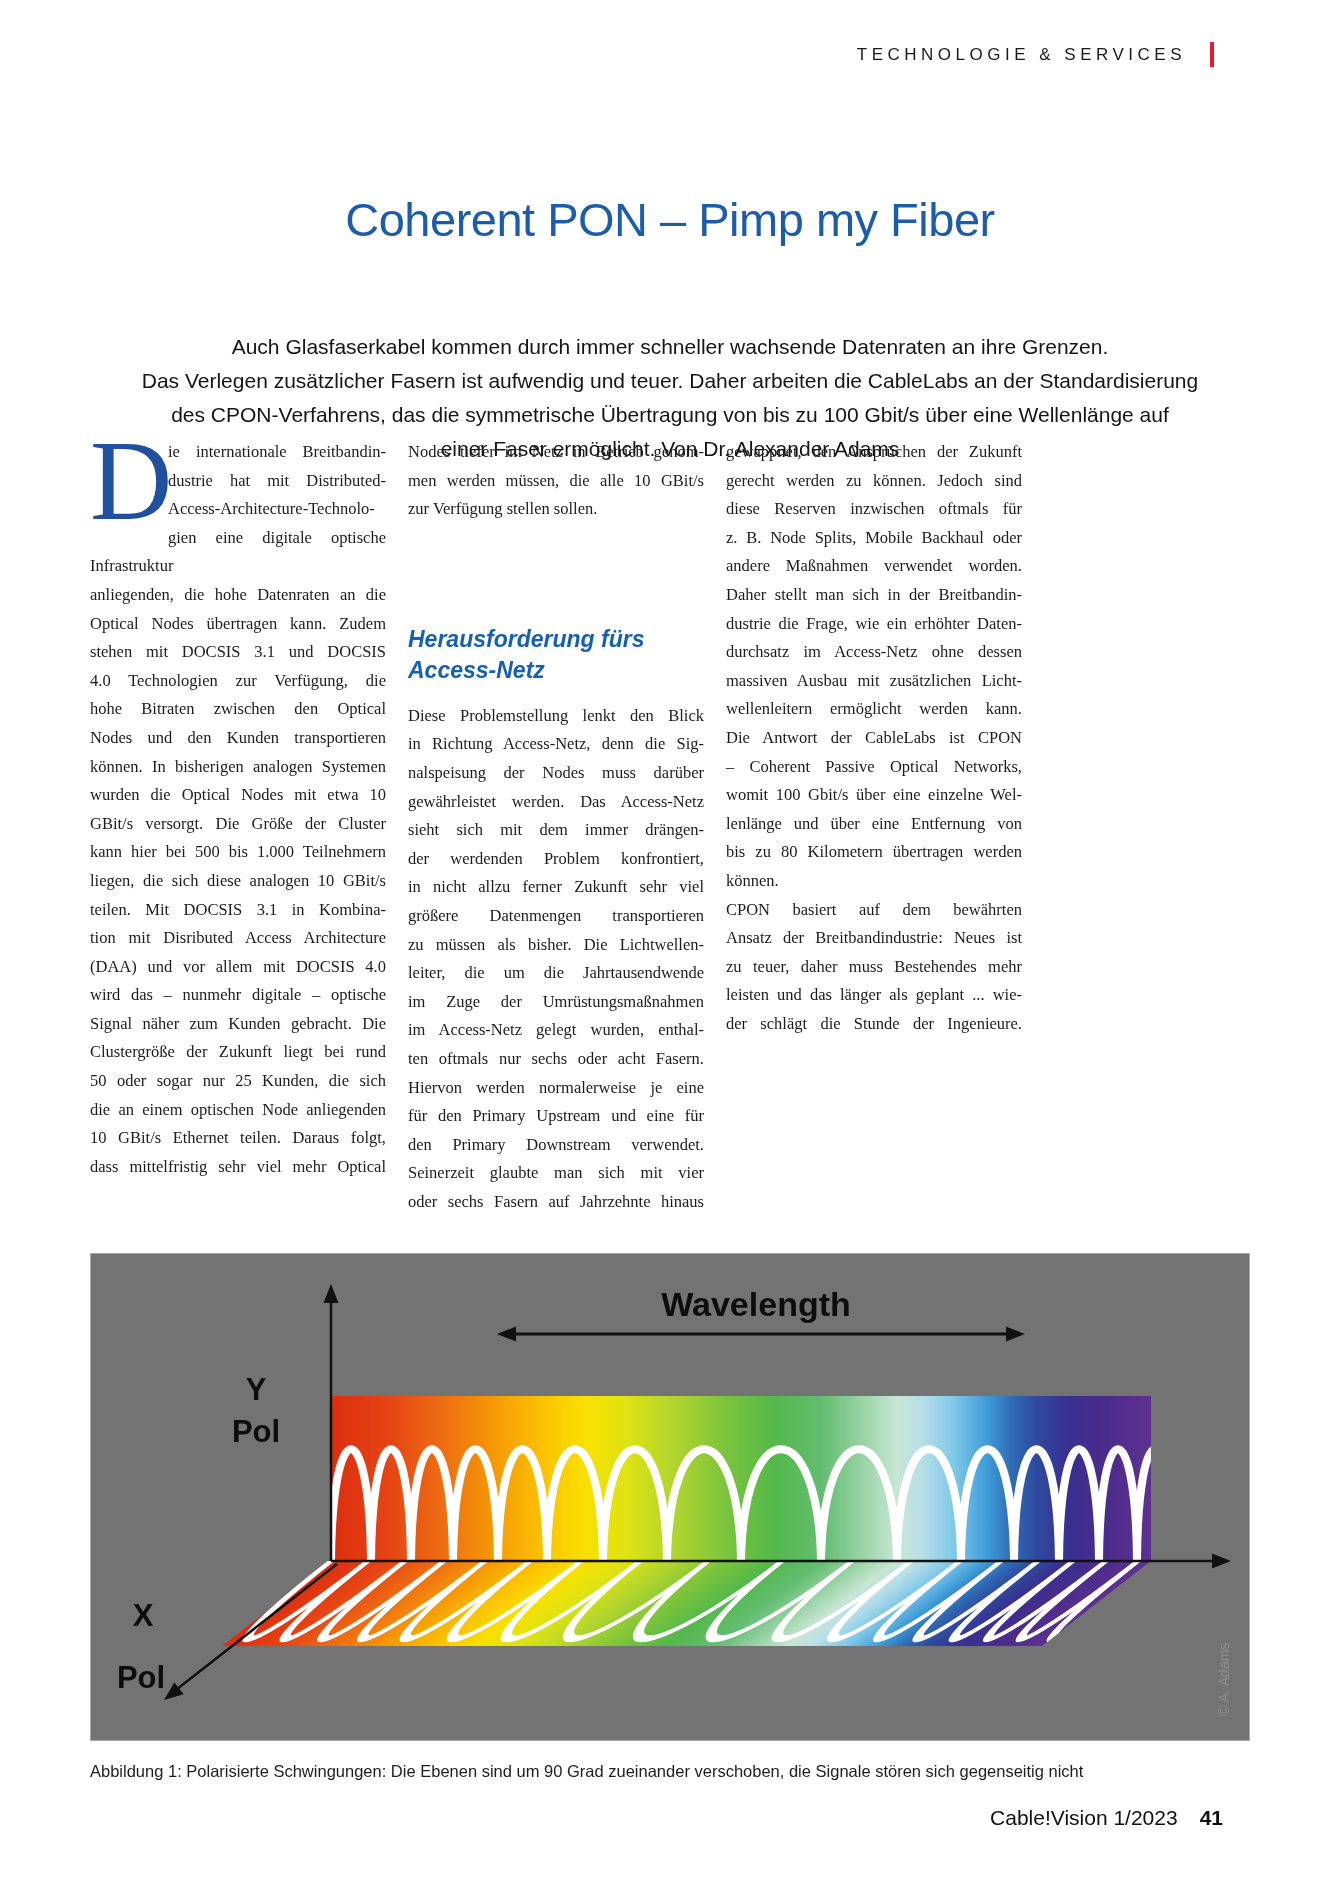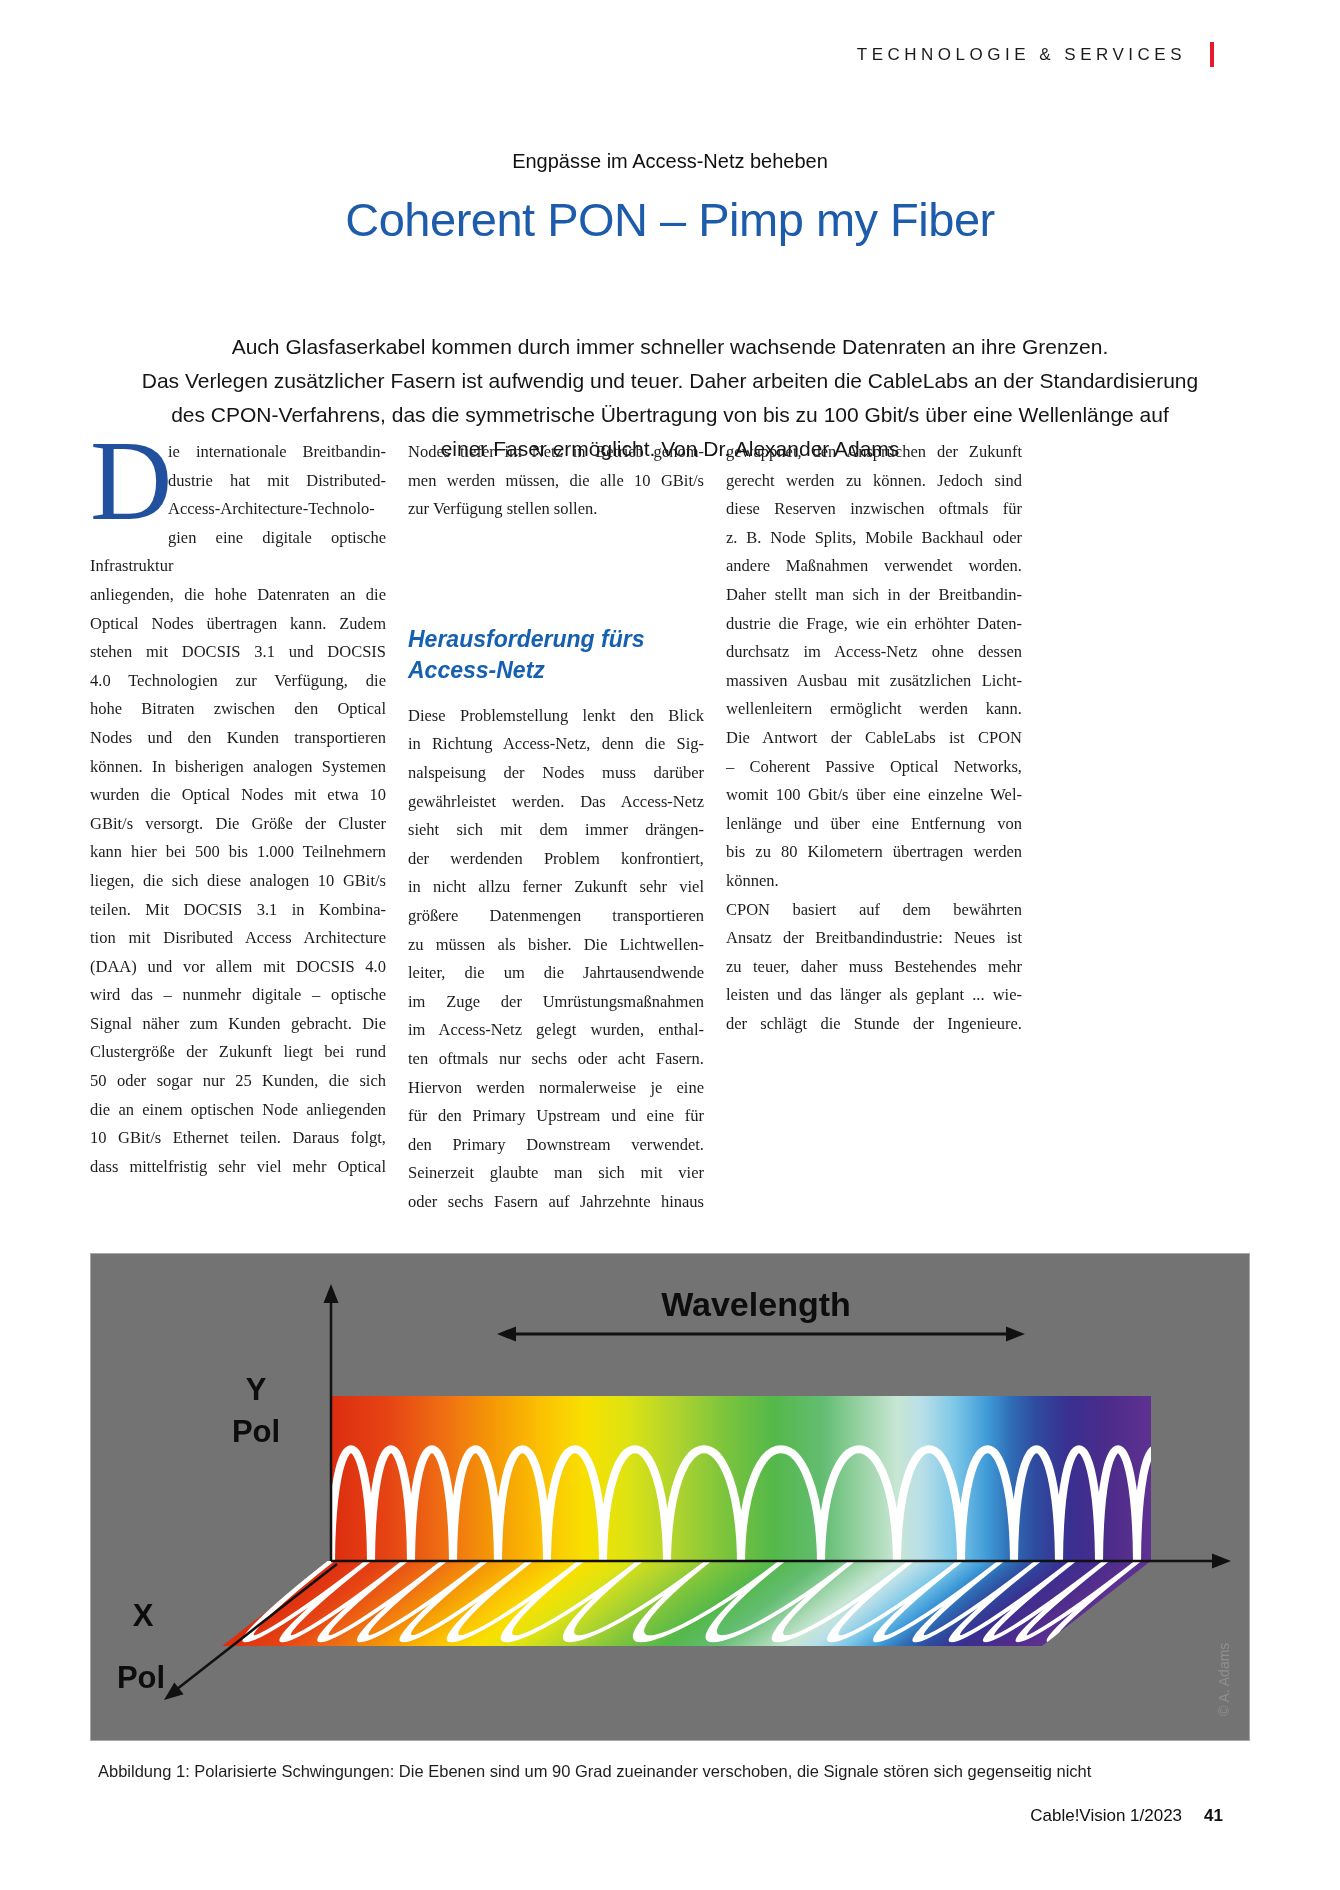--- a/index.html
+++ b/index.html
@@ -29,39 +29,38 @@
     float:left;width:70px;height:86px;margin-right:8px;
     font-family:"Liberation Serif", serif;font-size:114px;line-height:86px;color:#21509f;
   }
   .subhead{font-size:23px;font-weight:bold;color:#1560b0;line-height:31px;}
   .col:nth-child(2) .subhead{margin:100px 0 16px 0;font-style:italic;}
   .col:nth-child(3) .subhead{margin:80px 0 20px 0;}
 
   
   .figure{position:absolute;top:1253px;left:0;width:1158px;height:486px;border:1px solid #a8a8a8;background:#737373;}
   .figure svg{display:block;width:1158px;height:486px;}
-  .caption{position:absolute;top:1762px;left:8px;font-size:16.5px;color:#1e1e1e;}
-
-  
-  .footer{position:absolute;top:1806px;right:117px;display:flex;align-items:center;gap:22px;font-size:17px;color:#101010;}
+  .caption{position:absolute;top:1762px;left:0;font-size:16.5px;color:#1e1e1e;}
+
+  
+  .footer{position:absolute;top:1806px;right:117px;display:flex;align-items:center;gap:22px;font-size:21px;color:#101010;}
   .footer .page-num{font-weight:bold;}
 </style>
 </head>
 <body>
 
 <div class="page">
 
   <div class="header">
     <span class="header-text">TECHNOLOGIE &amp; SERVICES</span>
     <span class="header-bar"></span>
   </div>
 
   <div class="content">
 
-    <div class="kicker">Engpässe im Access-Netz beheben</div>
     <div class="title">Coherent PON – Pimp my Fiber</div>
 
     <div class="lead">
       <div>Auch Glasfaserkabel kommen durch immer schneller wachsende Datenraten an ihre Grenzen.</div>
       <div>Das Verlegen zusätzlicher Fasern ist aufwendig und teuer. Daher arbeiten die CableLabs an der Standardisierung</div>
       <div>des CPON-Verfahrens, das die symmetrische Übertragung von bis zu 100 Gbit/s über eine Wellenlänge auf</div>
       <div>einer Faser ermöglicht. Von Dr. Alexander Adams</div>
     </div>
 
     <div class="columns">

